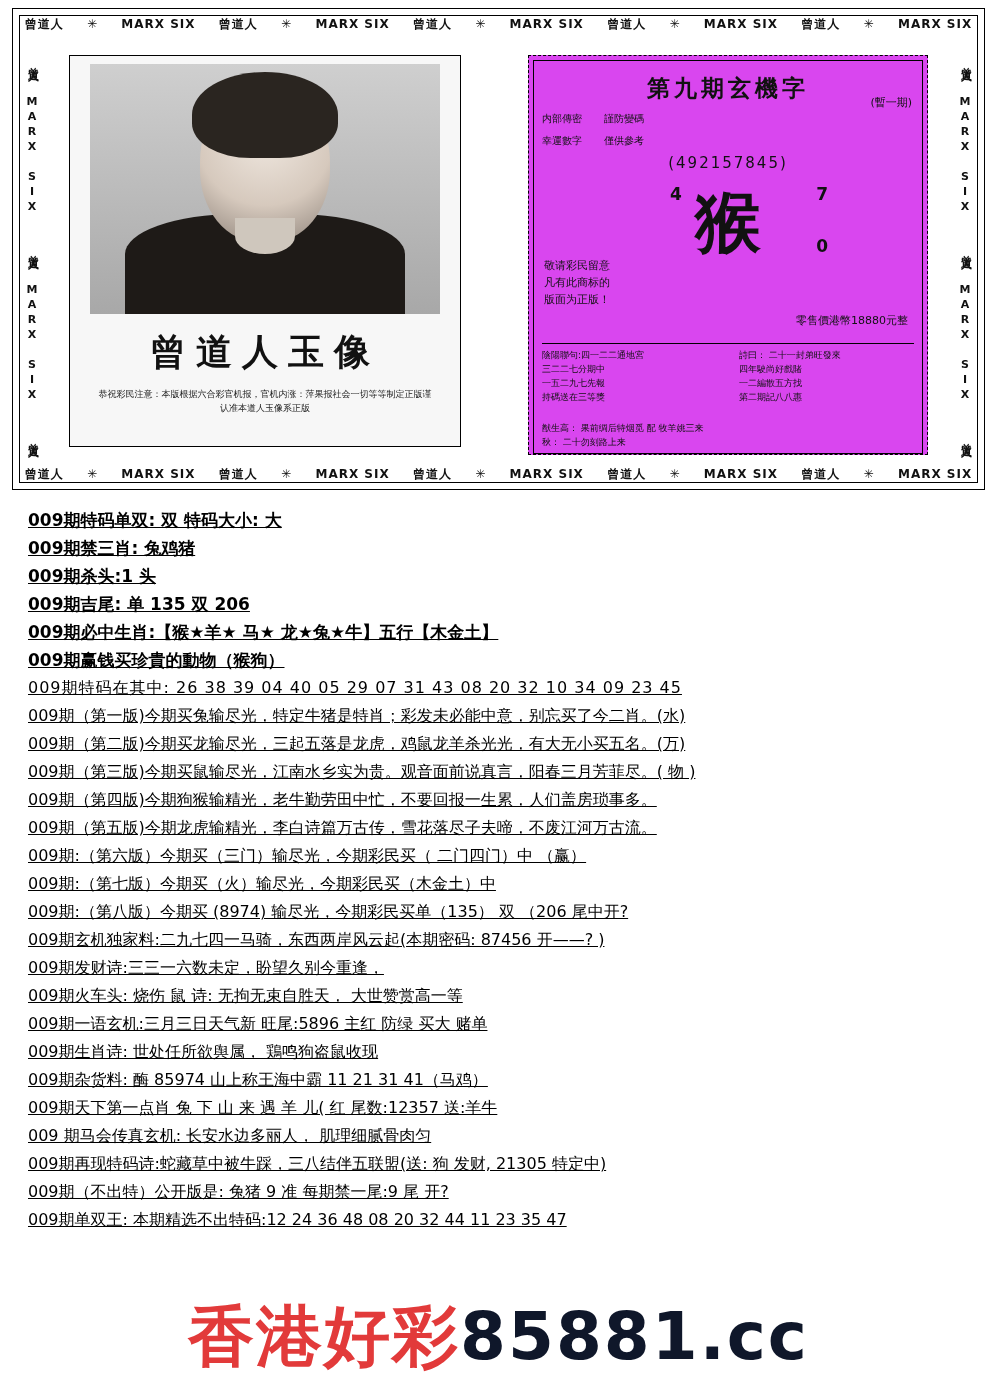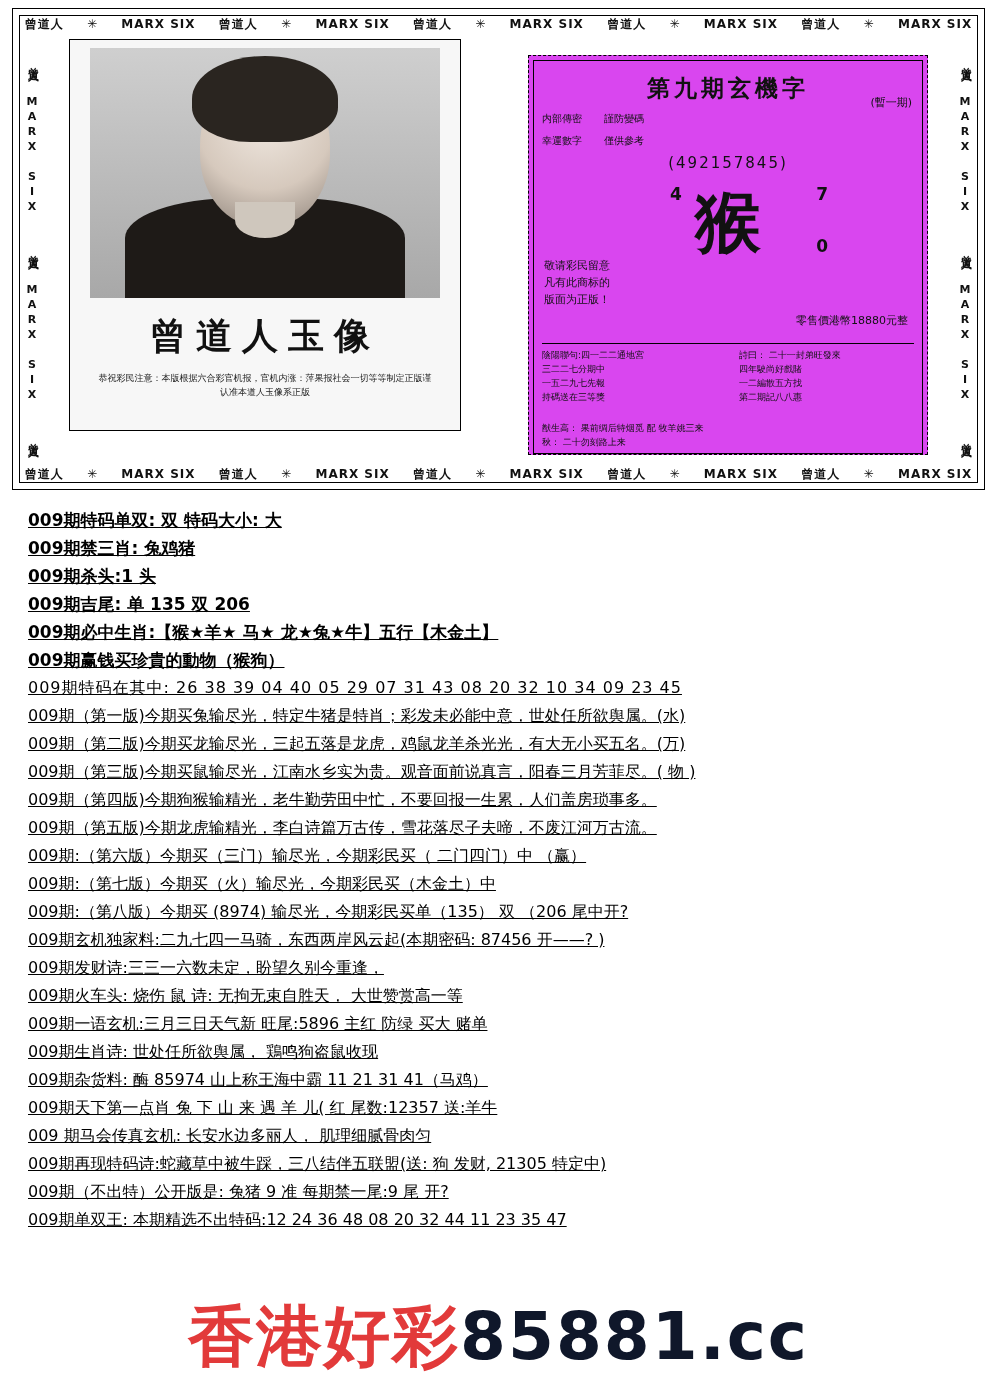--- a/index.html
+++ b/index.html
@@ -12,21 +12,21 @@
         font-size:12px;letter-spacing:1px;font-weight:bold;white-space:nowrap;overflow:hidden;}
   .band.top{top:2px;}
   .band.bottom{bottom:2px;}
   .band span{font-size:12px;}
   .side{position:absolute;top:34px;bottom:34px;width:30px;display:flex;flex-direction:column;align-items:center;
         justify-content:space-around;font-size:11px;font-weight:bold;}
   .side.left{left:4px;}
   .side.right{right:4px;}
   .side span{writing-mode:vertical-rl;text-orientation:upright;letter-spacing:2px;}
 
-  .photo-box{position:absolute;left:56px;top:30px;width:390px;height:390px;border:1px solid #000;background:#f7f7f7;
+  .photo-box{position:absolute;left:56px;top:46px;width:390px;height:390px;border:1px solid #000;background:#f7f7f7;
              display:flex;flex-direction:column;align-items:center;}
   .portrait{width:350px;height:250px;margin-top:8px;position:relative;overflow:hidden;
             background:linear-gradient(#cfcfcf,#a8a8a8);}
   .portrait .head{position:absolute;left:50%;top:18px;transform:translateX(-50%);width:130px;height:160px;
                   border-radius:50% 50% 45% 45%;background:radial-gradient(circle at 50% 35%, #efe7df 0%, #d6c9bd 55%, #8d8279 100%);}
   .portrait .hair{position:absolute;left:50%;top:8px;transform:translateX(-50%);width:146px;height:86px;
                   border-radius:50% 50% 40% 40%;background:#2a2520;}
   .portrait .body{position:absolute;left:50%;bottom:0;transform:translateX(-50%);width:280px;height:100px;
                   background:#1e1a17;border-radius:40% 40% 0 0;}
   .portrait .collar{position:absolute;left:50%;bottom:60px;transform:translateX(-50%);width:60px;height:36px;
@@ -179,21 +179,21 @@
 </div>
 
 <div class="body-text">
   <div class="line big">009期特码单双: 双    特码大小: 大</div>
   <div class="line big">009期禁三肖: 兔鸡猪</div>
   <div class="line big">009期杀头:1  头</div>
   <div class="line big">009期吉尾: 单 135 双    206</div>
   <div class="line big">009期必中生肖:【猴★羊★ 马★ 龙★兔★牛】五行【木金土】</div>
   <div class="line big">009期赢钱买珍貴的動物（猴狗）</div>
   <div class="line sp">009期特码在其中: 26  38  39  04  40  05  29  07  31  43  08  20  32  10  34  09  23  45</div>
-  <div class="line">009期（第一版)今期买兔输尽光，特定牛猪是特肖；彩发未必能中意，世处任所欲舆属。(水)</div>
+  <div class="line">009期（第一版)今期买兔输尽光，特定牛猪是特肖；彩发未必能中意，别忘买了今二肖。(水)</div>
   <div class="line">009期（第二版)今期买龙输尽光，三起五落是龙虎，鸡鼠龙羊杀光光，有大无小买五名。(万)</div>
   <div class="line">009期（第三版)今期买鼠输尽光，江南水乡实为贵。观音面前说真言，阳春三月芳菲尽。( 物 )</div>
   <div class="line">009期（第四版)今期狗猴输精光，老牛勤劳田中忙，不要回报一生累，人们盖房琐事多。</div>
   <div class="line">009期（第五版)今期龙虎输精光，李白诗篇万古传，雪花落尽子夫啼，不废江河万古流。</div>
   <div class="line">009期:（第六版）今期买（三门）输尽光，今期彩民买（  二门四门）中 （赢）</div>
   <div class="line">009期:（第七版）今期买（火）输尽光，今期彩民买（木金土）中</div>
   <div class="line">009期:（第八版）今期买 (8974) 输尽光，今期彩民买单（135） 双 （206 尾中开?</div>
   <div class="line">009期玄机独家料:二九七四一马骑，东西两岸风云起(本期密码: 87456    开——? )</div>
   <div class="line">009期发财诗:三三一六数未定，盼望久别今重逢，</div>
   <div class="line">009期火车头: 烧伤 鼠  诗: 无拘无束自胜天，  大世赞赏高一等</div>

